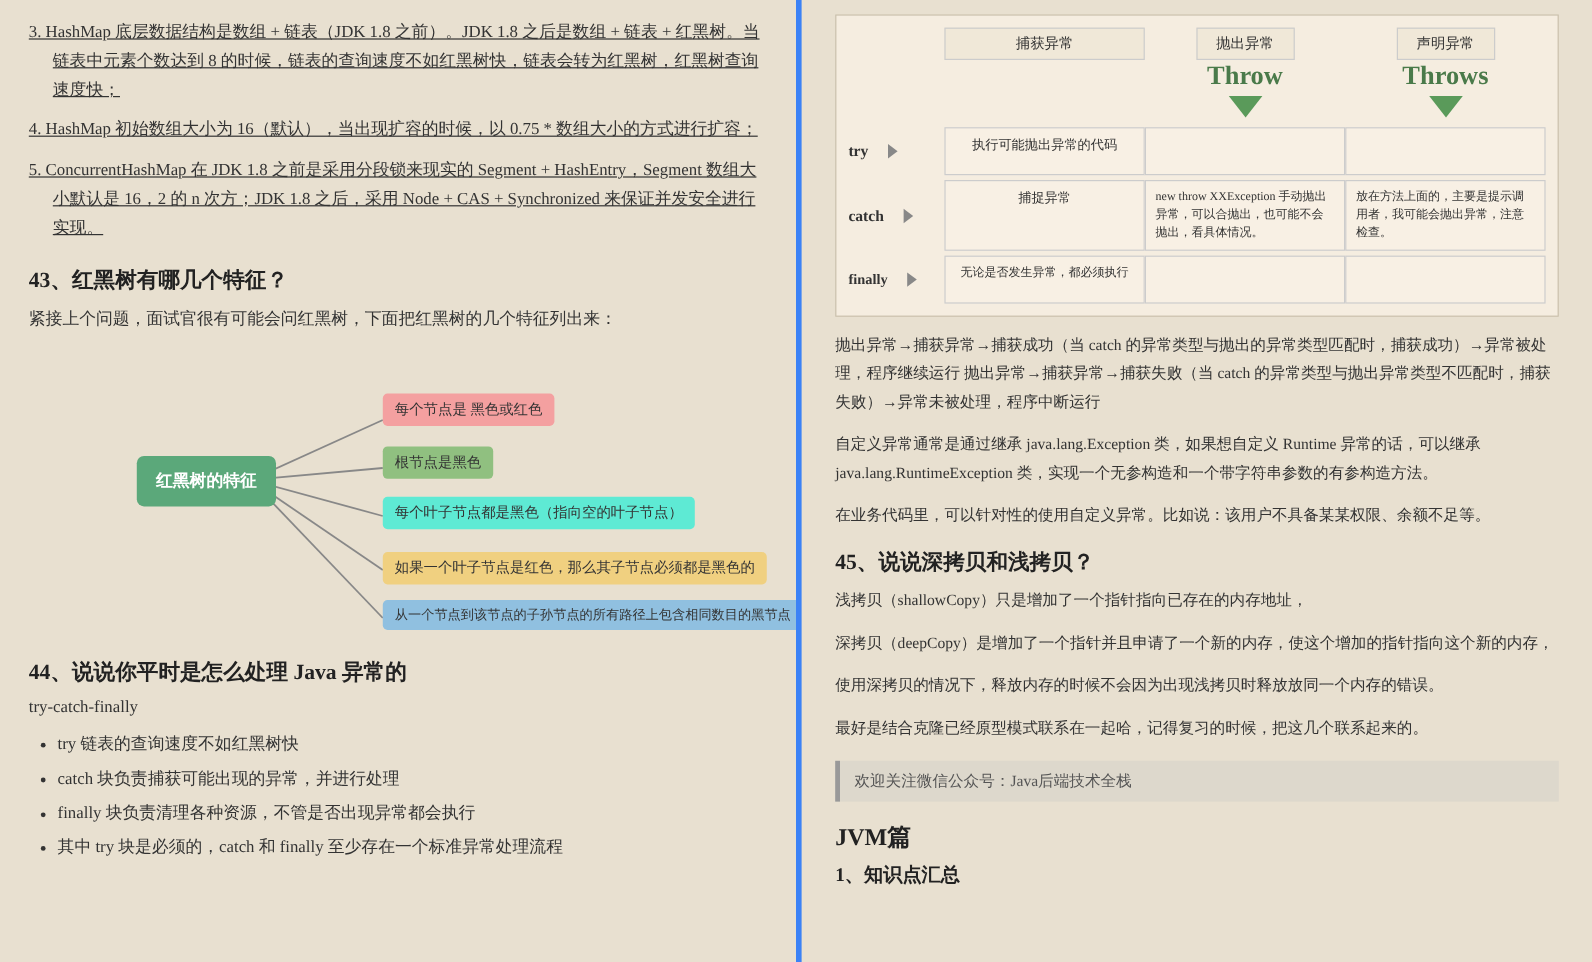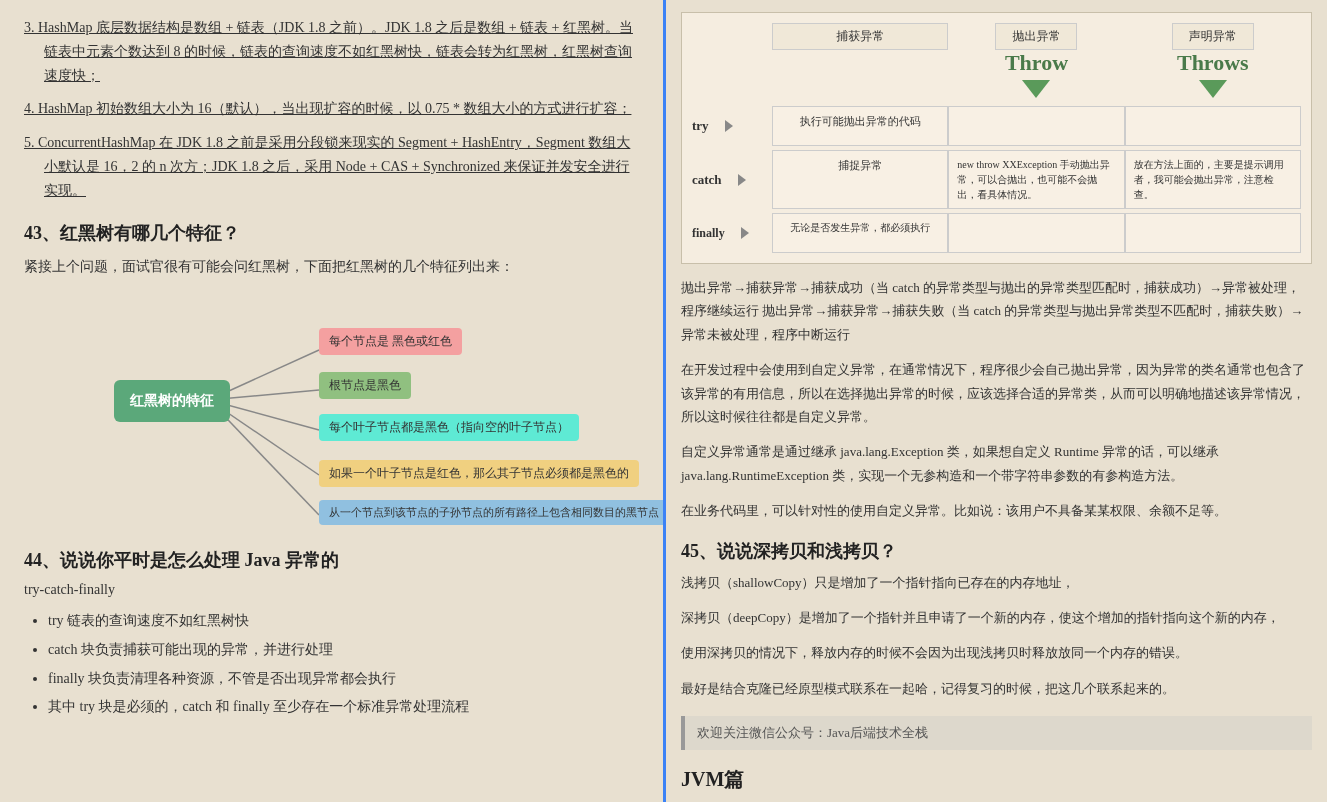--- a/index.html
+++ b/index.html
@@ -15,25 +15,25 @@
     }
     .left-panel {
       width: 663px;
       padding: 16px 24px;
       background-color: #e8e0d0;
       overflow-y: auto;
       height: 802px;
     }
     .right-panel {
       width: 664px;
-      padding: 12px 15px;
+      padding: 12px 28px;
       background-color: #e8e0d0;
       overflow-y: auto;
       height: 802px;
-      border-left: 3px solid #3b82f6;
+      border-left: 5px solid #3b82f6;
     }
 
     
     .numbered-list {
       padding-left: 0;
       list-style: none;
       margin-bottom: 16px;
     }
     .numbered-list li {
       margin-bottom: 10px;
@@ -294,21 +294,20 @@
         <span>finally</span>
         <span class="arrow-right"></span>
       </div>
       <div class="diagram-cell" style="flex:1; font-size:10px;">无论是否发生异常，都必须执行</div>
       <div class="diagram-cell" style="flex:1;"></div>
       <div class="diagram-cell" style="flex:1;"></div>
     </div>
   </div>
 
   <div class="right-text-block">抛出异常→捕获异常→捕获成功（当 catch 的异常类型与抛出的异常类型匹配时，捕获成功）→异常被处理，程序继续运行 抛出异常→捕获异常→捕获失败（当 catch 的异常类型与抛出异常类型不匹配时，捕获失败）→异常未被处理，程序中断运行</div>
-  <div class="right-text-block">在开发过程中会使用到自定义异常，在通常情况下，程序很少会自己抛出异常，因为异常的类名通常也包含了该异常的有用信息，所以在选择抛出异常的时候，应该选择合适的异常类，从而可以明确地描述该异常情况，所以这时候往往都是自定义异常。</div>
   <div class="right-text-block">自定义异常通常是通过继承 java.lang.Exception 类，如果想自定义 Runtime 异常的话，可以继承 java.lang.RuntimeException 类，实现一个无参构造和一个带字符串参数的有参构造方法。</div>
   <div class="right-text-block">在业务代码里，可以针对性的使用自定义异常。比如说：该用户不具备某某权限、余额不足等。</div>
 
   <div class="right-section-title">45、说说深拷贝和浅拷贝？</div>
 
   <div class="right-text-block">浅拷贝（shallowCopy）只是增加了一个指针指向已存在的内存地址，</div>
   <div class="right-text-block">深拷贝（deepCopy）是增加了一个指针并且申请了一个新的内存，使这个增加的指针指向这个新的内存，</div>
   <div class="right-text-block">使用深拷贝的情况下，释放内存的时候不会因为出现浅拷贝时释放放同一个内存的错误。</div>
   <div class="right-text-block">最好是结合克隆已经原型模式联系在一起哈，记得复习的时候，把这几个联系起来的。</div>
 

